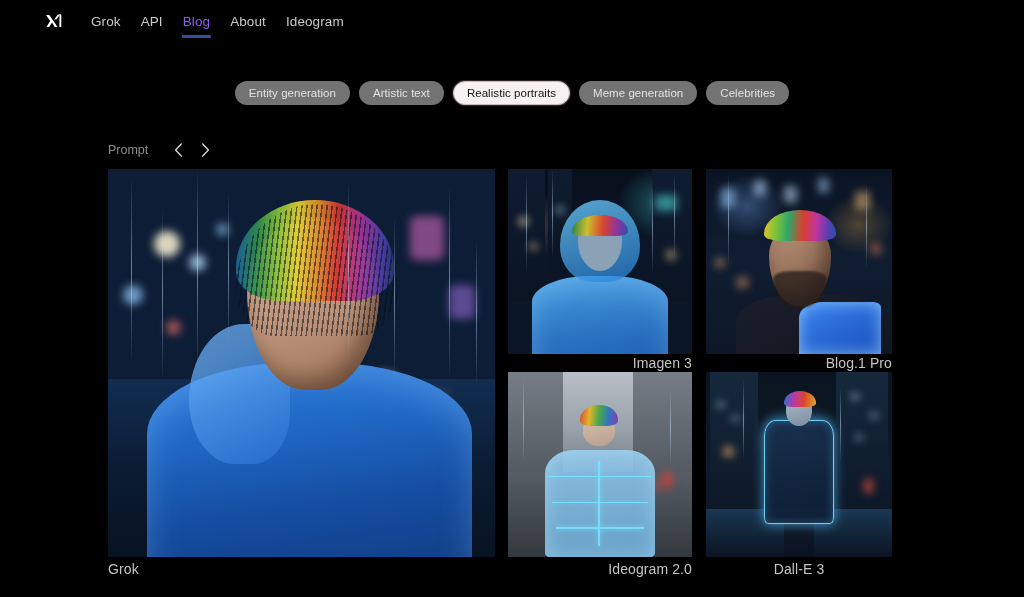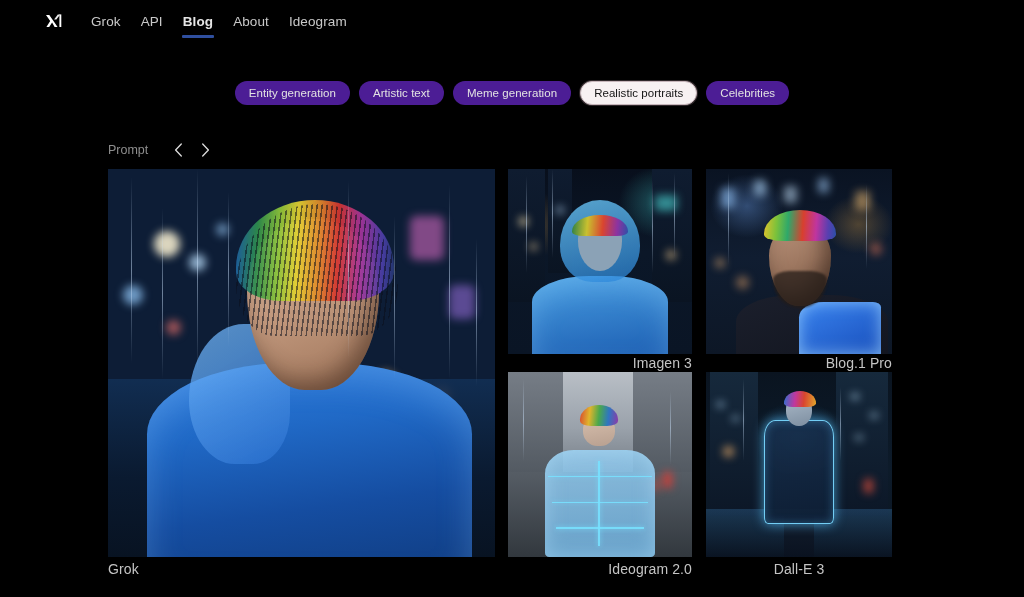--- a/index.html
+++ b/index.html
@@ -46,22 +46,22 @@
     position: relative;
     font-size: 13.5px;
     color: #c9c9c9;
     padding: 4px 10px 4px 10px;
     letter-spacing: 0.1px;
     cursor: pointer;
     white-space: nowrap;
   }
 
   .nav-link.active {
-    color: #e5e5e5;
-    font-weight: bold;
+    color: #8b5cf6;
+    font-weight: normal;
   }
 
   .nav-link.active::after {
     content: "";
     position: absolute;
     left: 9px;
     right: 9px;
     bottom: -5px;
     height: 2.5px;
     background: #2f4f9f;
@@ -81,21 +81,21 @@
   }
 
   .pill {
     height: 24px;
     border-radius: 13px;
     padding: 0 13px;
     display: flex;
     align-items: center;
     justify-content: center;
     font-size: 11.5px;
-    background: #4c1d95;
+    background: #737373;
     color: #e2e2e2;
     border: 1px solid transparent;
     cursor: pointer;
     white-space: nowrap;
     letter-spacing: 0.05px;
   }
 
   .pill.selected {
     background: #f7f1f2;
     color: #131313;
@@ -467,22 +467,22 @@
     <span class="nav-link">API</span>
     <span class="nav-link active">Blog</span>
     <span class="nav-link">About</span>
     <span class="nav-link">Ideogram</span>
   </div>
 </div>
 
 <div class="pill-row">
   <div class="pill">Entity generation</div>
   <div class="pill">Artistic text</div>
+  <div class="pill selected">Realistic portraits</div>
   <div class="pill">Meme generation</div>
-  <div class="pill selected">Realistic portraits</div>
   <div class="pill">Celebrities</div>
 </div>
 
 <div class="prompt-row">
   <div class="prompt-label">Prompt</div>
 
   <div class="arrows">
     <div class="arrow-btn">
       <svg width="9" height="14" viewBox="0 0 9 14">
         <path d="M7.3 1 L1.6 7 L7.3 13" fill="none" stroke="#dcdcdc" stroke-width="1.3" stroke-linecap="round" stroke-linejoin="round"></path>

